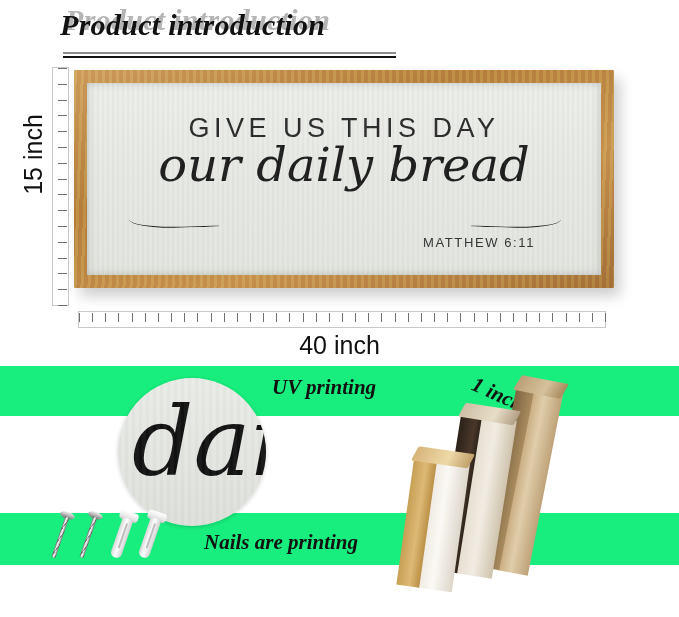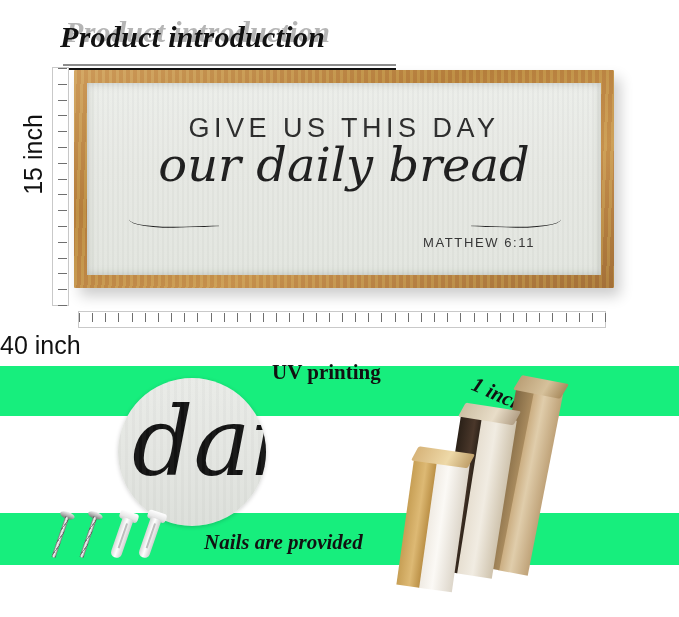--- a/index.html
+++ b/index.html
@@ -6,21 +6,21 @@
   body{
     width:679px;height:617px;
     background:#ffffff;
     font-family:"Liberation Sans",sans-serif;
     overflow:hidden;
     position:relative;
   }
   .stage{position:absolute;left:0;top:0;width:679px;height:617px;}
 
   
-  .title-wrap{position:absolute;left:60px;top:20px;width:360px;height:52px;}
+  .title-wrap{position:absolute;left:60px;top:8px;width:360px;height:52px;}
   .title-text{
     position:absolute;left:0;top:0;
     font-family:"Liberation Serif",serif;
     font-style:italic;font-weight:bold;
     font-size:30px;letter-spacing:.3px;
     color:#111;white-space:nowrap;
     text-shadow:5px -5px 0 rgba(120,120,120,.55);
   }
   .title-rule{position:absolute;left:3px;width:333px;}
   .title-rule.gray{top:44px;height:2px;background:#8c8c8c;}
@@ -83,21 +83,21 @@
     font-size:13px;letter-spacing:1.6px;color:#333;font-weight:400;
   }
 
   
   .hruler{
     position:absolute;left:78px;top:311px;width:528px;height:17px;
     border:1px solid #c9c9c9;background:#fff;box-sizing:border-box;
   }
   .hruler i{position:absolute;top:1px;width:1px;height:9px;background:#6f6f6f;display:block;}
   .hlabel{
-    position:absolute;left:0;right:0;top:331px;
+    position:absolute;left:0;right:0;top:331px;text-align:center;
     font-size:25px;color:#111;
   }
 
   
   .band{position:absolute;left:0;width:679px;background:#17ee7d;}
   .band1{top:366px;height:50px;}
   .band2{top:513px;height:52px;}
 
   
   .zoomcircle{
@@ -110,22 +110,22 @@
     content:"";position:absolute;inset:0;
     background:repeating-linear-gradient(90deg,rgba(0,0,0,.02) 0 3px,rgba(255,255,255,.04) 3px 7px);
   }
   .zoomtext{
     position:absolute;left:14px;top:16px;
     font-family:"DejaVu Serif",serif;font-style:italic;font-weight:300;
     font-size:96px;color:#111;line-height:1;white-space:nowrap;
   }
 
   .uvlabel{
-    position:absolute;left:272px;top:360px;
-    font-family:"Liberation Serif",serif;font-weight:bold;
+    position:absolute;left:272px;top:375px;
+    font-family:"Liberation Serif",serif;font-style:italic;font-weight:bold;
     font-size:21px;color:#111;
   }
   .inchlabel{
     position:absolute;left:478px;top:372px;
     font-family:"Liberation Serif",serif;font-style:italic;font-weight:bold;
     font-size:21px;color:#111;
     transform:rotate(24deg);transform-origin:0 0;
   }
 
   
@@ -314,15 +314,15 @@
       <div class="body"></div>
       <div class="slit"></div>
     </div>
     <div class="anchor a2">
       <div class="cap"></div>
       <div class="body"></div>
       <div class="slit"></div>
     </div>
   </div>
 
-  <div class="nailslabel">Nails are provided</div>
+  <div class="nailslabel">Nails are printing</div>
 
 </div>
 
 </body></html>

